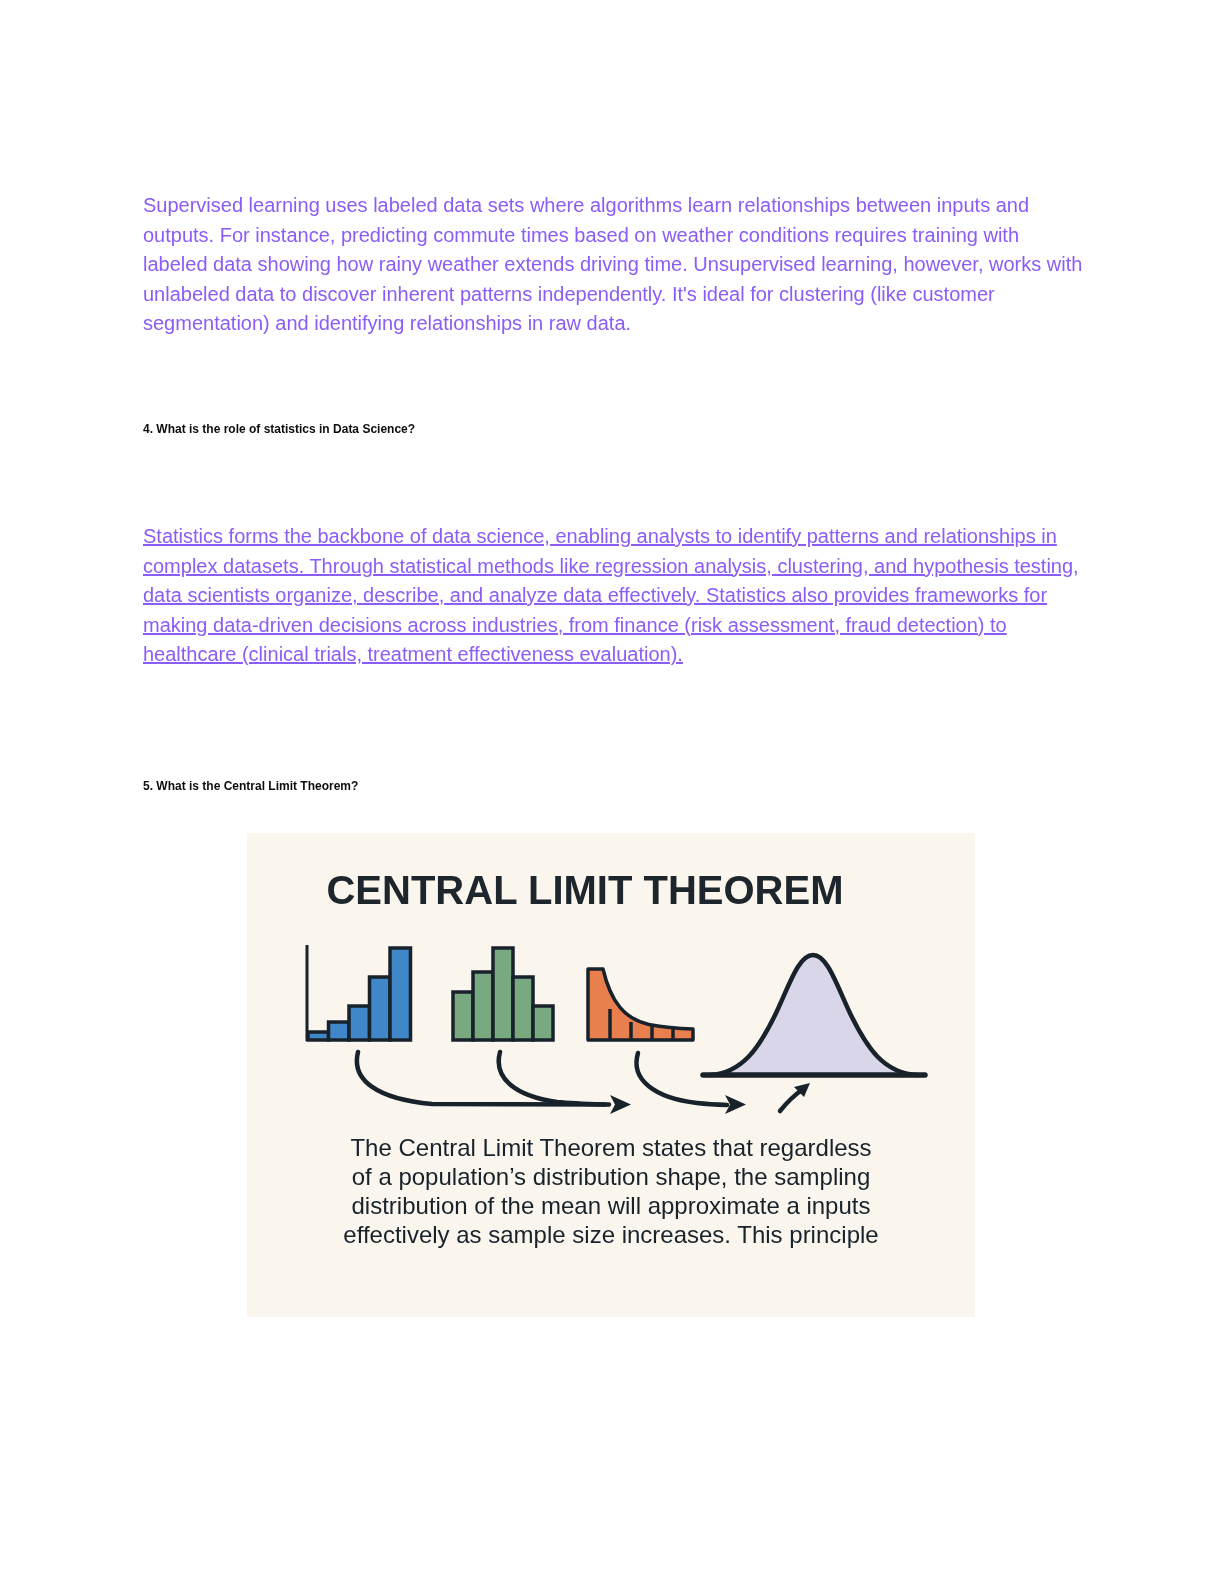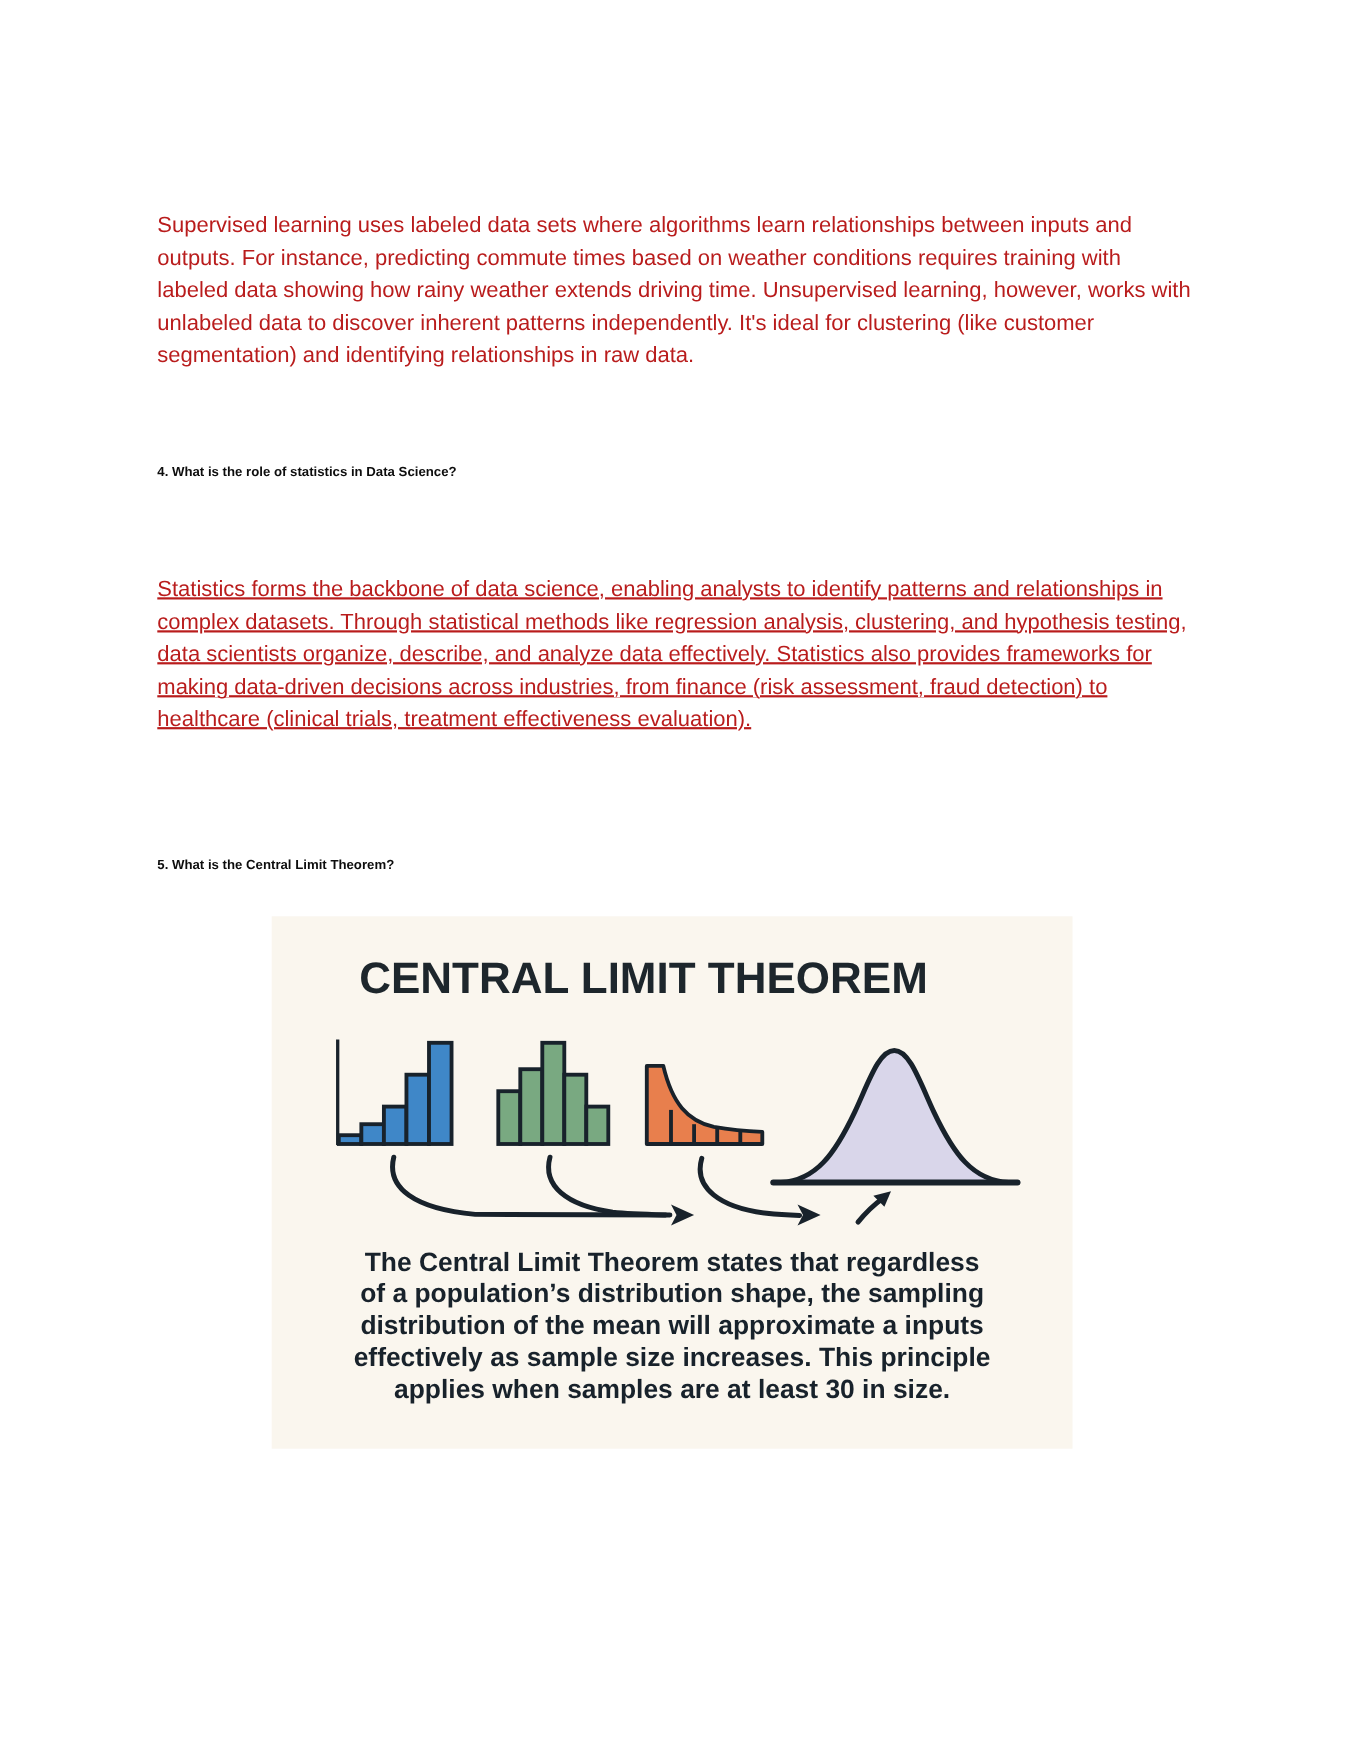--- a/index.html
+++ b/index.html
@@ -7,21 +7,21 @@
     position:relative;
     width:1224px;height:1584px;
     background:#ffffff;
     font-family:"Liberation Sans",sans-serif;
     color:#0d0d0d;
     overflow:hidden;
     margin:0 auto;
   }
   .body-text{
     position:absolute;left:143px;width:940px;margin:0;
-    font-size:20px;line-height:29.5px;font-weight:400;color:#b91c1c;
+    font-size:20px;line-height:29.5px;font-weight:400;color:#8b5cf6;
   }
   .doc-heading{
     position:absolute;left:143px;width:940px;margin:0;
     font-size:12px;line-height:29.5px;font-weight:700;color:#0d0d0d;
   }
   #para-supervised{top:191px;}
   #heading-q4{top:415px;}
   #para-statistics{top:522px;text-decoration:underline;}
   #heading-q5{top:772px;}
   .figure{
@@ -31,21 +31,21 @@
   .fig-title{
     position:absolute;top:33px;left:0;width:676px;
     text-align:center;
     font-size:40px;line-height:48px;font-weight:800;
     letter-spacing:0px;color:#1d262c;
   }
   .fig-canvas{position:absolute;top:0;left:0;}
   .fig-caption{
     position:absolute;top:300px;left:64px;width:600px;
     text-align:center;
-    font-size:24px;line-height:29px;font-weight:700;color:#18222b;
+    font-size:24px;line-height:29px;font-weight:400;color:#18222b;
   }
   .fig-caption div{white-space:nowrap;}
 </style>
 </head>
 <body>
 
 <div class="page">
 
   <p class="body-text" id="para-supervised">Supervised learning uses labeled data sets where algorithms learn relationships between inputs and outputs. For instance, predicting commute times based on weather conditions requires training with labeled data showing how rainy weather extends driving time. Unsupervised learning, however, works with unlabeled data to discover inherent patterns independently. It's ideal for clustering (like customer segmentation) and identifying relationships in raw data.</p>
 
@@ -100,17 +100,16 @@
         <path d="M 533 278 C 541 268, 549 261, 556 256"></path>
         <polygon points="563,250 547,254 557,264" fill="#18222b" stroke="none"></polygon>
       </g>
     </svg>
 
     <div class="fig-caption">
       <div>The Central Limit Theorem states that regardless</div>
       <div>of a population’s distribution shape, the sampling</div>
       <div>distribution of the mean will approximate a inputs</div>
       <div>effectively as sample size increases. This principle</div>
-      <div>applies when samples are at least 30 in size.</div>
     </div>
 
   </div>
 </div>
 
 </body></html>

